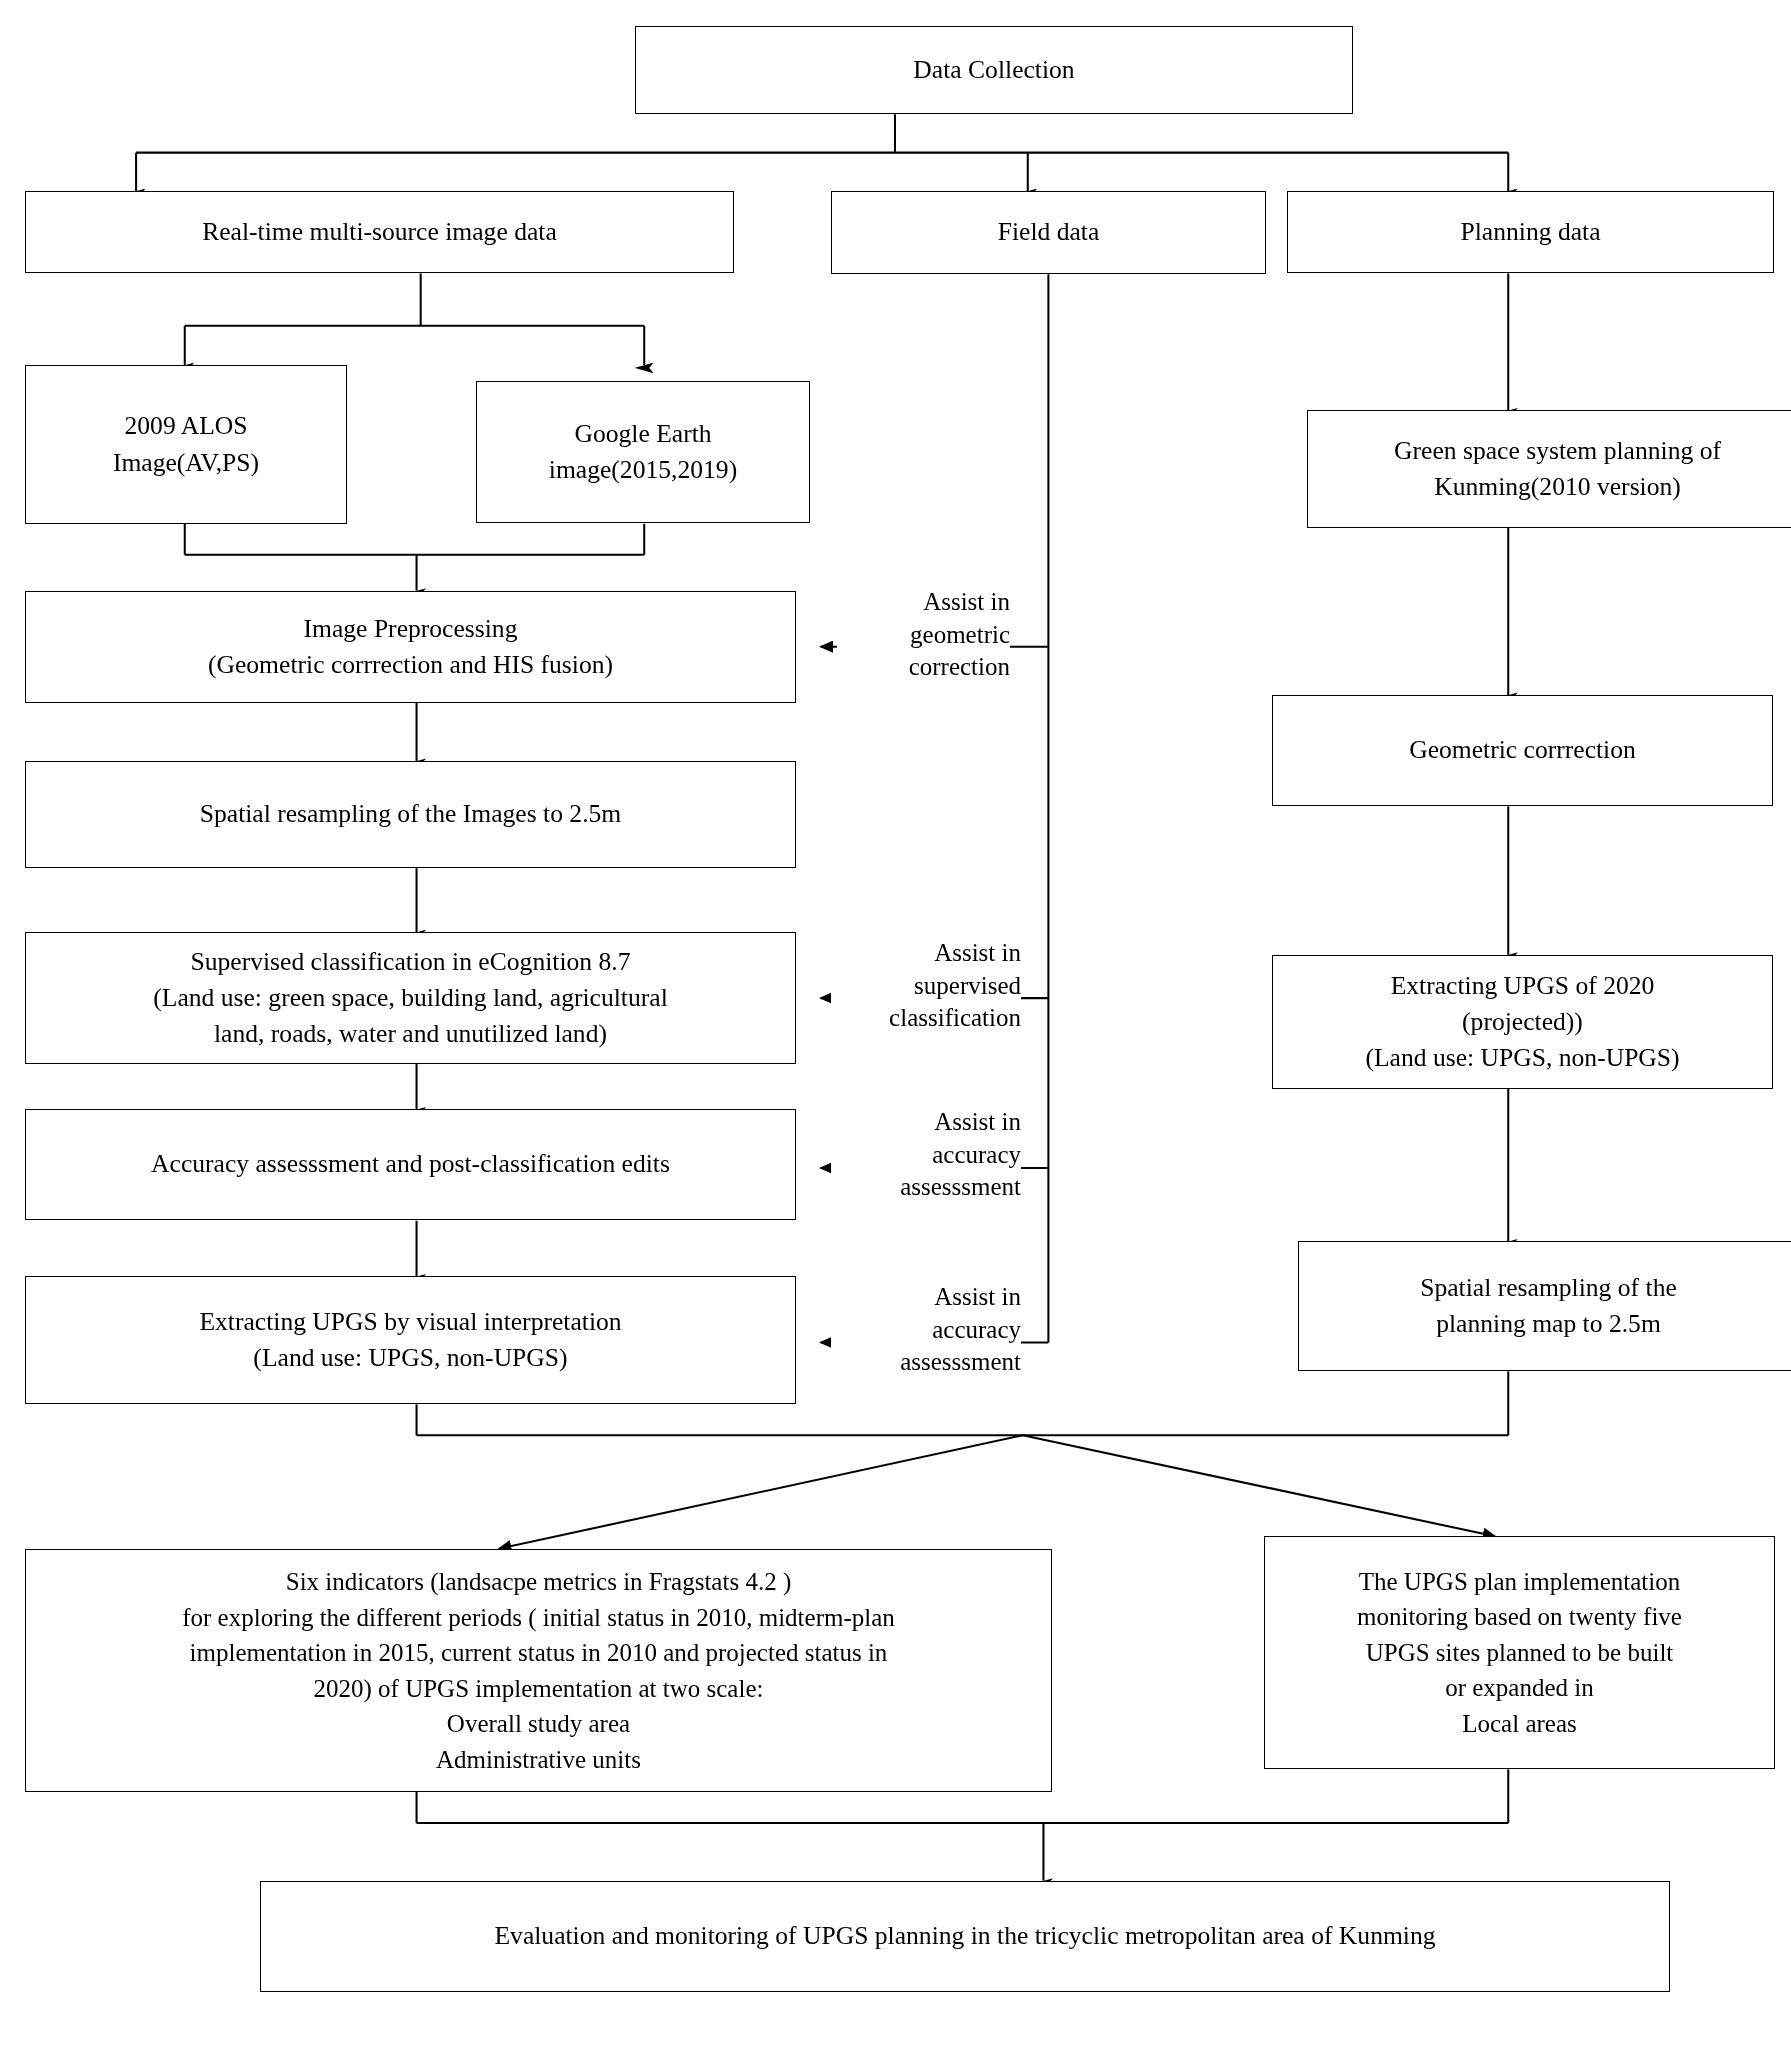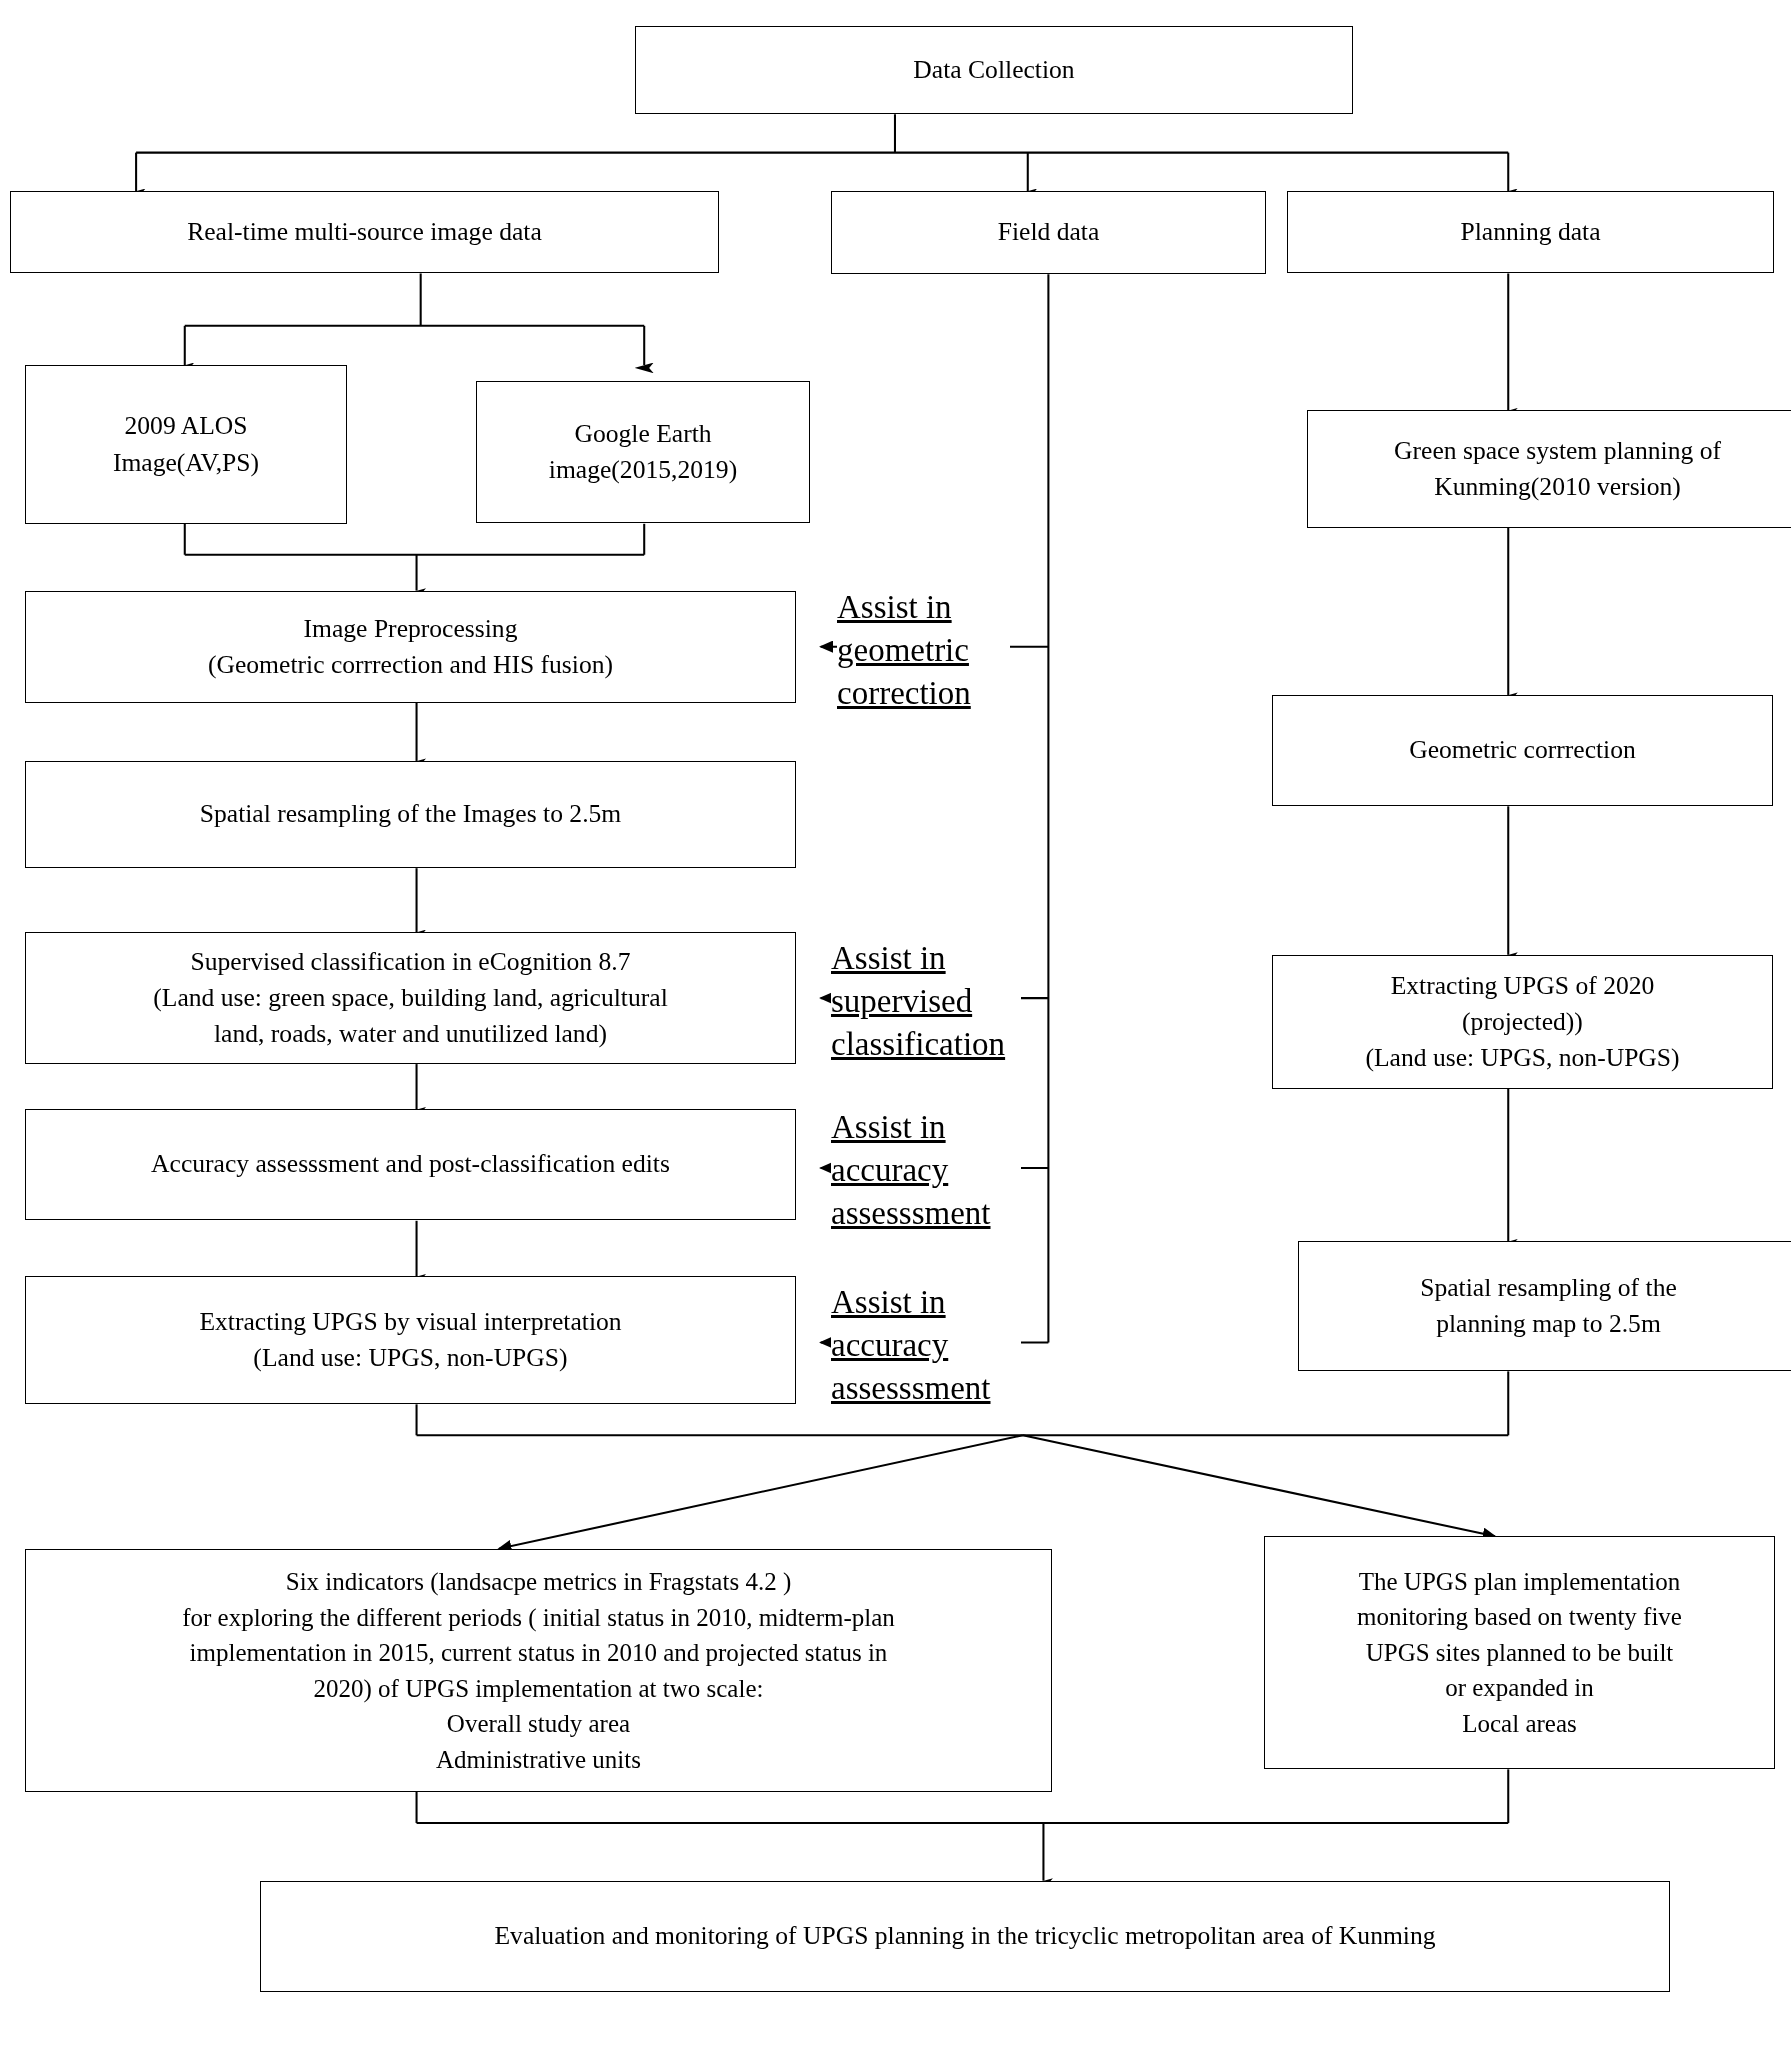--- a/index.html
+++ b/index.html
@@ -35,26 +35,25 @@
     align-items: center;
     justify-content: center;
     text-align: center;
     line-height: 1.42;
     font-size: 25.6px;
     padding: 2.5px 5.8px;
     white-space: pre-line;
   }
   .label {
     position: absolute;
-    text-align: left;
+    text-align: right;
     line-height: 1.30;
-    font-size: 33px;
+    font-size: 25px;
     white-space: pre-line;
     background: #ffffff;
-    text-decoration: underline;
   }
 </style>
 </head>
 <body>
 
 <div id="canvas">
 
   <svg id="wires" viewBox="0 0 4345 4985">
     <defs>
       <marker id="arrowThin" markerWidth="26" markerHeight="46" refX="6" refY="23" orient="auto" markerUnits="userSpaceOnUse">
@@ -119,21 +118,21 @@
 
       <path d="M1010,4345 L1010,4420"></path>
       <path d="M3657,4290 L3657,4420"></path>
       <path d="M1010,4420 L3657,4420"></path>
       <path d="M2530,4420 L2530,4560" marker-end="url(#arrowThin)"></path>
     </g>
   </svg>
 
   <div class="node" style="left:635px; top:26px; width:718px; height:88px;">Data Collection</div>
 
-  <div class="node" style="left:10px; top:191px; width:709px; height:82px;">Real-time multi-source image data</div>
+  <div class="node" style="left:25px; top:191px; width:709px; height:82px;">Real-time multi-source image data</div>
 
   <div class="node" style="left:831px; top:191px; width:435px; height:83px;">Field data</div>
 
   <div class="node" style="left:1287px; top:191px; width:487px; height:82px;">Planning data</div>
 
   <div class="node" style="left:25px; top:365px; width:322px; height:159px;">2009 ALOS
 Image(AV,PS)</div>
 
   <div class="node" style="left:476px; top:381px; width:334px; height:142px;">Google Earth
 image(2015,2019)</div>

